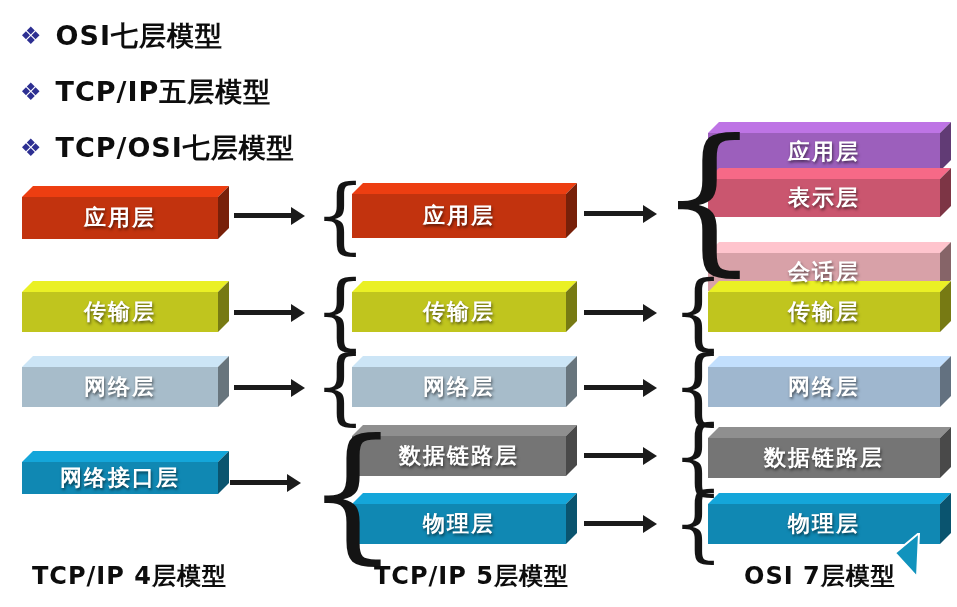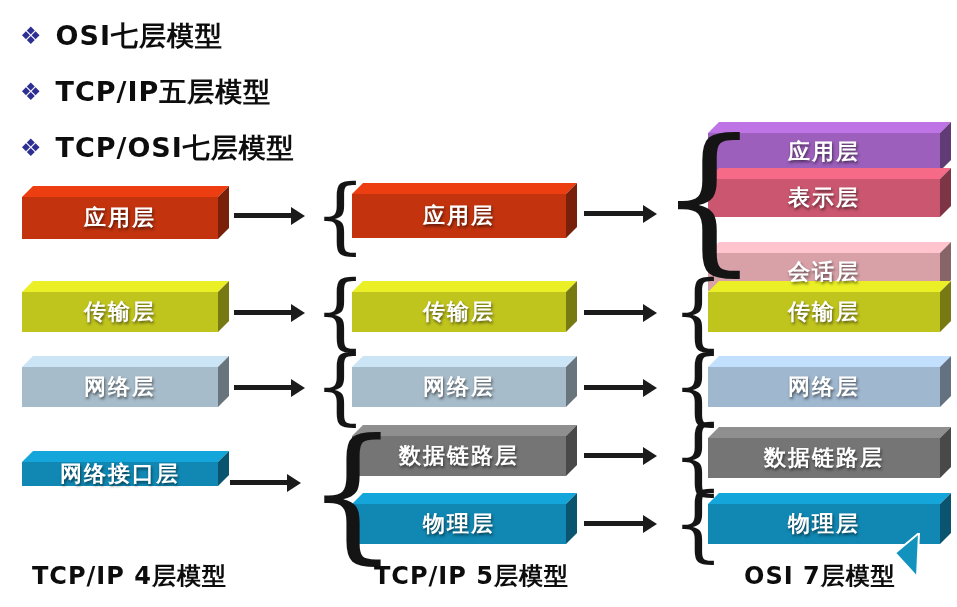--- a/index.html
+++ b/index.html
@@ -152,21 +152,21 @@
 
   <div class="box" style="left: 22px; top: 197px; width: 196px; height: 42px; --c: #c2330e;">
     <span class="box-label">应用层</span>
   </div>
   <div class="box" style="left: 22px; top: 292px; width: 196px; height: 40px; --c: #c0c51e;">
     <span class="box-label">传输层</span>
   </div>
   <div class="box" style="left: 22px; top: 367px; width: 196px; height: 40px; --c: #a7bcca;">
     <span class="box-label">网络层</span>
   </div>
-  <div class="box" style="left: 22px; top: 462px; width: 196px; height: 24px; --c: #1088b3;">
+  <div class="box" style="left: 22px; top: 462px; width: 196px; height: 32px; --c: #1088b3;">
     <span class="box-label">网络接口层</span>
   </div>
 
   <div class="box" style="left: 352px; top: 194px; width: 214px; height: 44px; --c: #c2330e;">
     <span class="box-label">应用层</span>
   </div>
   <div class="box" style="left: 352px; top: 292px; width: 214px; height: 40px; --c: #c0c51e;">
     <span class="box-label">传输层</span>
   </div>
   <div class="box" style="left: 352px; top: 367px; width: 214px; height: 40px; --c: #a7bcca;">

